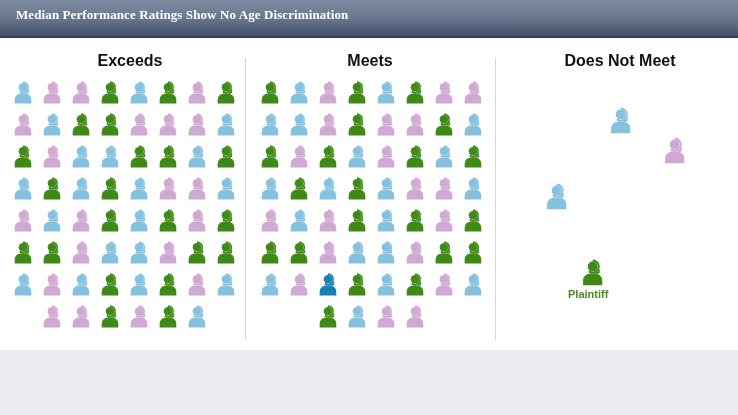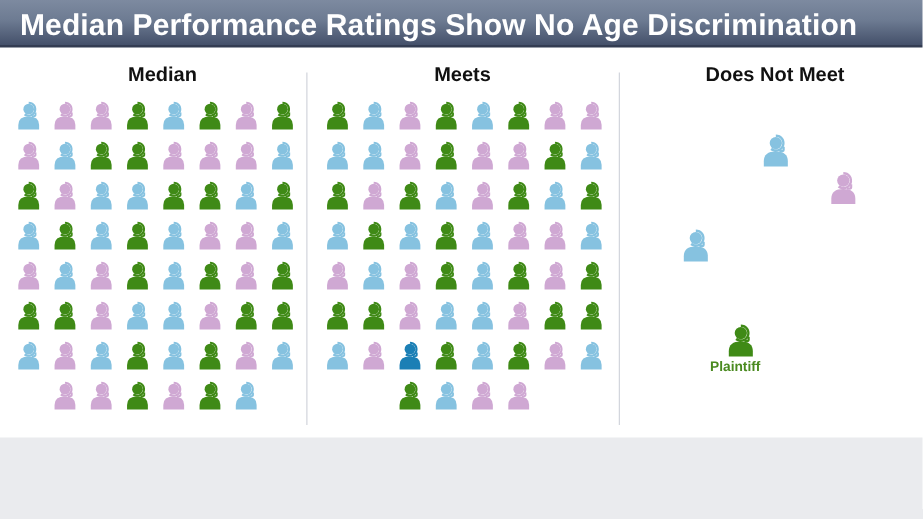--- a/index.html
+++ b/index.html
@@ -14,23 +14,23 @@
 
   
   .titlebar{
     position:absolute;left:0;top:0;width:738px;height:38px;
     background:linear-gradient(180deg,#7d8aa0 0%,#6d7b92 45%,#44506a 100%);
     border-bottom:2px solid #333c52;
     box-sizing:border-box;
   }
   .titlebar .title{
     position:absolute;left:16px;top:7px;
-    font-size:24px;font-weight:bold;color:#ffffff;
+    font-size:13px;font-weight:bold;color:#ffffff;
     letter-spacing:.1px;white-space:nowrap;
-    font-family:Liberation Sans, sans-serif;
+    font-family:Liberation Serif, serif;
   }
 
   
   .col-head{
     position:absolute;
     font-size:16px;font-weight:bold;color:#111111;
     text-align:center;white-space:nowrap;
   }
   #head-exceeds{left:30px;top:52px;width:200px;}
   #head-meets{left:270px;top:52px;width:200px;}
@@ -76,21 +76,21 @@
 </style>
 </head>
 <body>
 
 <div id="slide">
 
   <div class="titlebar">
     <div class="title">Median Performance Ratings Show No Age Discrimination</div>
   </div>
 
-  <div class="col-head" id="head-exceeds">Median</div>
+  <div class="col-head" id="head-exceeds">Exceeds</div>
   <div class="col-head" id="head-meets">Meets</div>
   <div class="col-head" id="head-dnm">Does Not Meet</div>
 
   <div class="divider" id="divider-1"></div>
   <div class="divider" id="divider-2"></div>
 
   <div class="grid" id="grid-exceeds">
       <div class="grid-row">
         <div class="cell">
           <svg viewBox="0 0 64 64" class="person blue">

